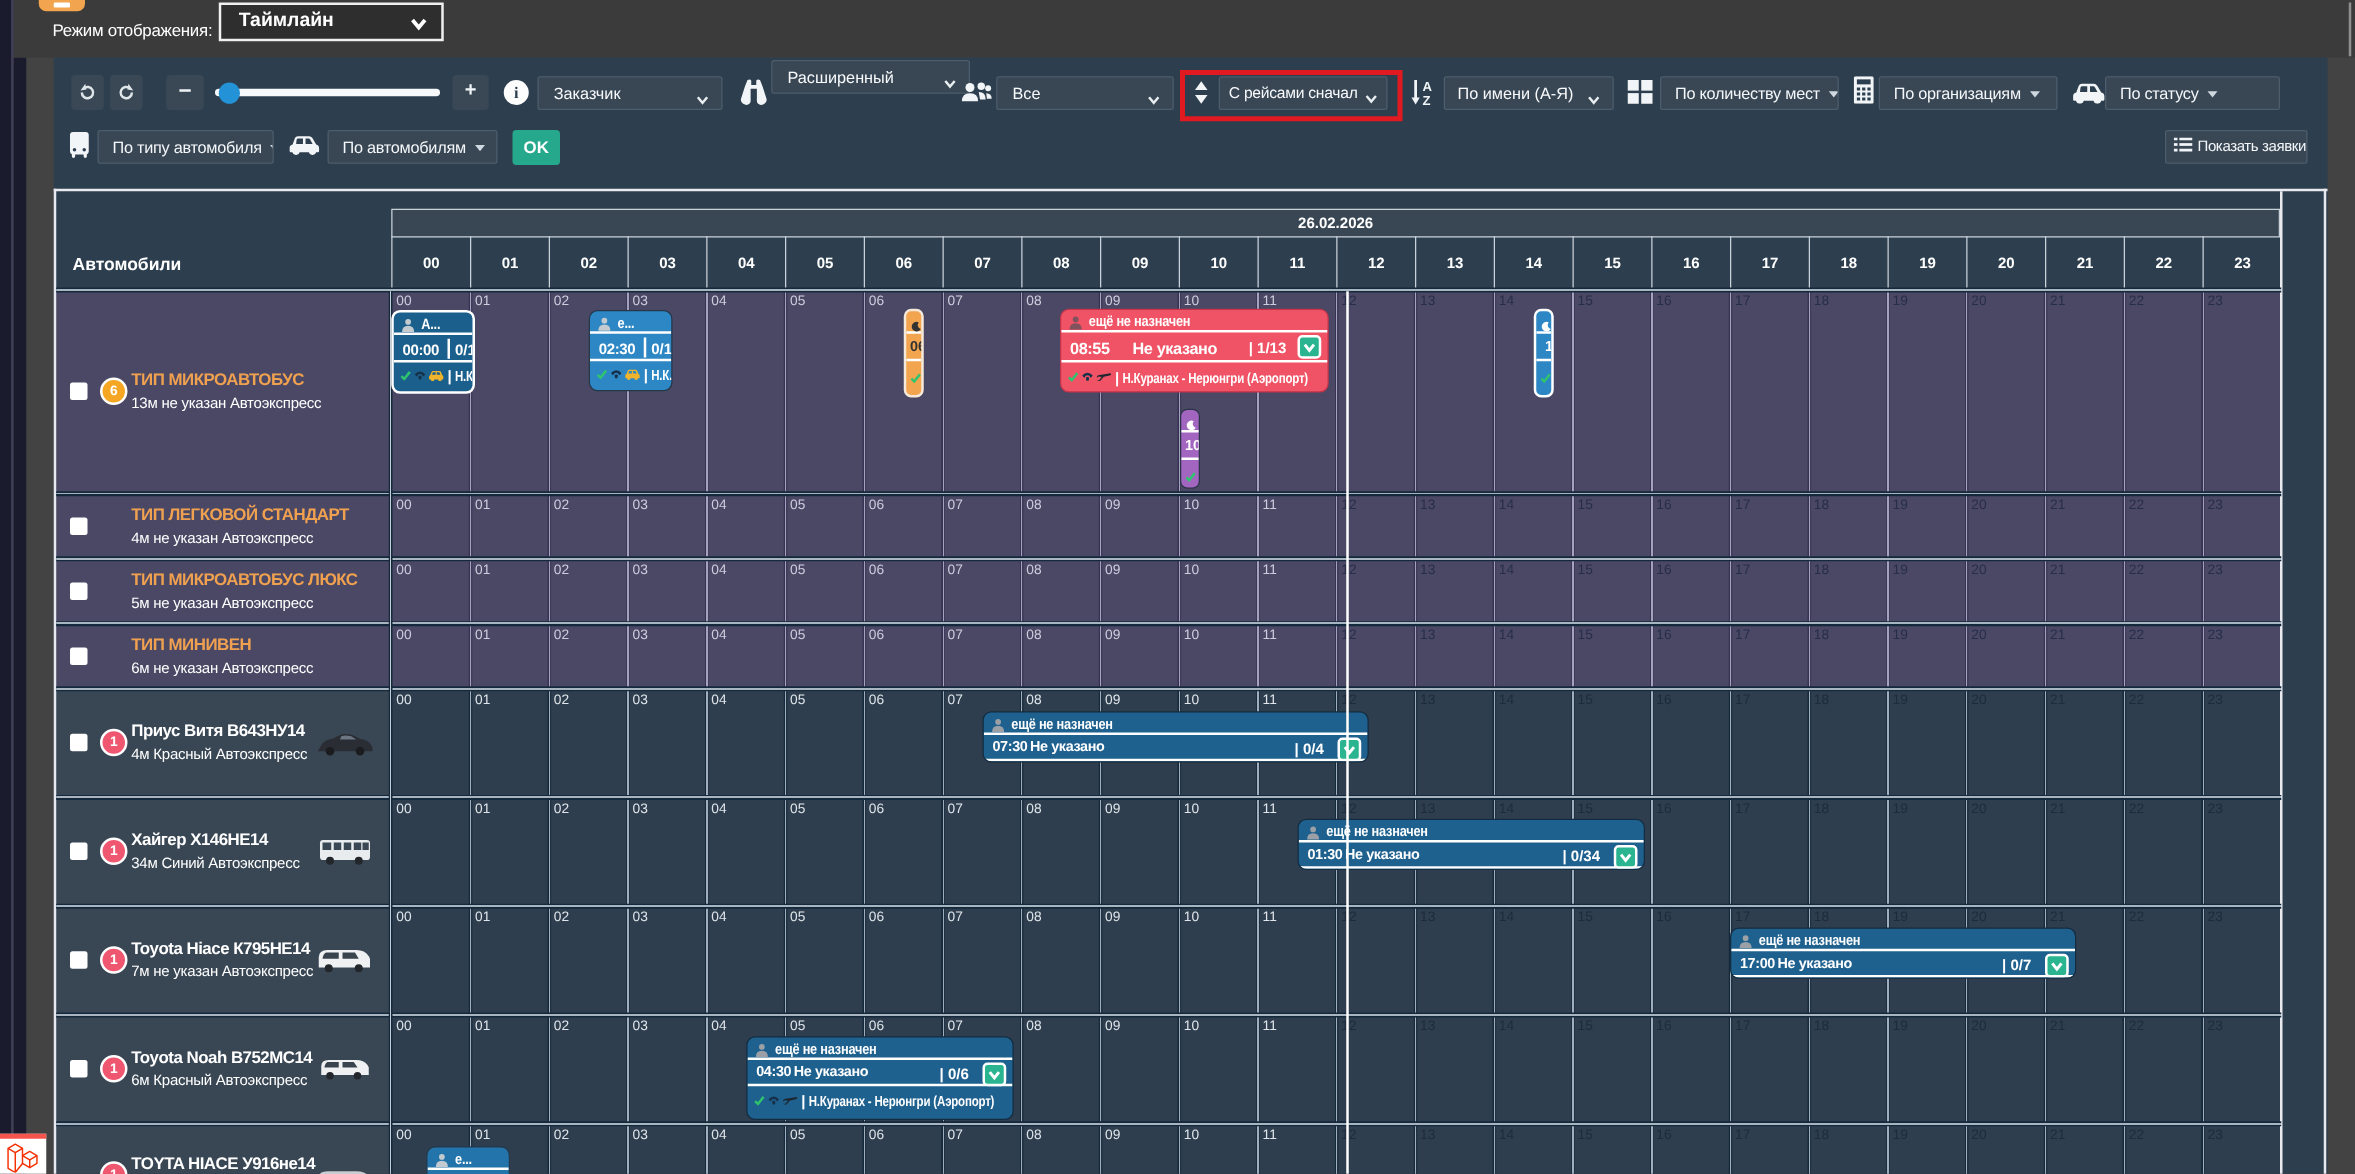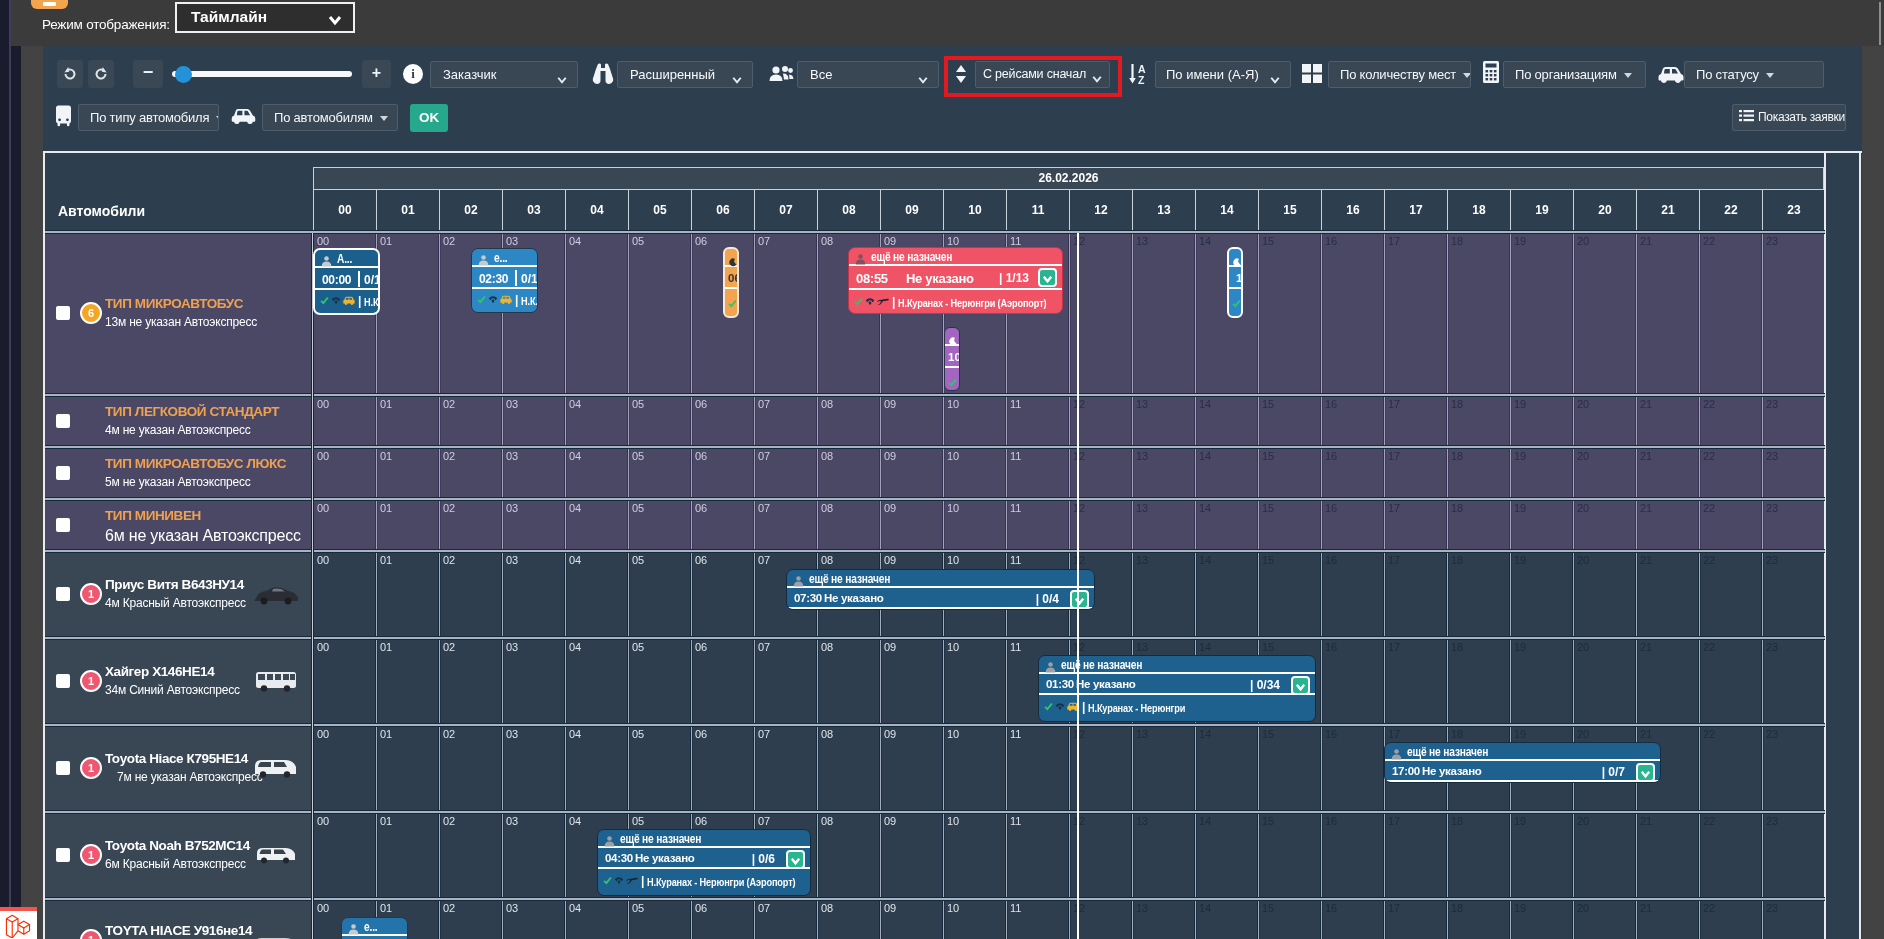--- a/index.html
+++ b/index.html
@@ -77,21 +77,21 @@
 <div class="abs" style="left:172px; top:71px; width:180px; height:6px; background:#f7f8f9; border-radius:3px;"></div>
 <div class="abs" style="left:175px; top:66px; width:17px; height:17px; background:#2492d6; border-radius:50%;"></div>
 <div class="tbtn" style="left:362px; top:60px; width:29px; font-size:16px; font-weight:bold; line-height:26px;">+</div>
 <div class="abs" style="left:403px; top:64px; width:20px; height:20px; background:#fdfdfd; border-radius:50%; color:#2b3e50; text-align:center; font-size:13px; font-weight:bold; line-height:20px; font-family:'Liberation Serif',serif;">i</div>
 <div class="tsel" style="left:430px; top:61px; width:148px;">Заказчик<span class="chev"><svg width="12" height="12" viewBox="0 0 16 16">
         <polyline points="3,5 8,11 13,5" fill="none" stroke="#e8edf0" stroke-width="2.6"></polyline>
       </svg></span></div>
 <div class="icon" style="left:592px; top:62px;"><svg width="22" height="23" viewBox="0 0 22 23">
       <path d="M6 2 Q8.2 0.8 9 2.5 L9 6 L13 6 L13 2.5 Q13.8 0.8 16 2 L18 7 L21.2 17 Q21.8 19.5 19.5 21 Q16.5 22.8 14.5 21 Q13.2 19.8 13.5 17.5 L13.5 9 L8.5 9 L8.5 17.5 Q8.8 19.8 7.5 21 Q5.5 22.8 2.5 21 Q0.2 19.5 0.8 17 L4 7 Z" fill="#f2f5f7"></path>
     </svg></div>
-<div class="tsel" style="left:617px; top:61px; width:136px;">Расширенный<span class="chev"><svg width="12" height="12" viewBox="0 0 16 16">
+<div class="tsel" style="left:617px; top:48px; width:159px;">Расширенный<span class="chev"><svg width="12" height="12" viewBox="0 0 16 16">
         <polyline points="3,5 8,11 13,5" fill="none" stroke="#e8edf0" stroke-width="2.6"></polyline>
       </svg></span></div>
 <div class="icon" style="left:768px; top:63px;"><svg width="26" height="22" viewBox="0 0 26 22">
       <circle cx="8" cy="7" r="3.6" fill="#f2f5f7"></circle>
       <path d="M1.5 18 Q1.5 11.5 8 11.5 Q14.5 11.5 14.5 18 Z" fill="#f2f5f7"></path>
       <circle cx="17" cy="6" r="3" fill="#f2f5f7"></circle>
       <path d="M15 10.6 Q20.5 10.5 20.5 16.5 L16 16.5" fill="#f2f5f7"></path>
       <circle cx="22.5" cy="7.5" r="2.4" fill="#f2f5f7"></circle>
       <path d="M21 11.5 Q25.5 11.8 25.3 16 L21.5 16" fill="#f2f5f7"></path>
     </svg></div>
@@ -671,33 +671,33 @@
 <div class="abs" style="left:105px; top:296px; color:#f0a150; font-weight:bold; font-size:13.5px; letter-spacing:-0.4px; z-index:4;">ТИП МИКРОАВТОБУС</div>
     <div class="abs" style="left:105px; top:315px; color:#fff; font-size:12px; letter-spacing:-0.2px; z-index:4;">13м не указан Автоэкспресс</div>
 <div class="abs" style="left:56px; top:414px; width:14px; height:14px; background:#fff; border-radius:2px; z-index:4;"></div>
 <div class="abs" style="left:105px; top:404px; color:#f0a150; font-weight:bold; font-size:13.5px; letter-spacing:-0.4px; z-index:4;">ТИП ЛЕГКОВОЙ СТАНДАРТ</div>
     <div class="abs" style="left:105px; top:423px; color:#fff; font-size:12px; letter-spacing:-0.2px; z-index:4;">4м не указан Автоэкспресс</div>
 <div class="abs" style="left:56px; top:466px; width:14px; height:14px; background:#fff; border-radius:2px; z-index:4;"></div>
 <div class="abs" style="left:105px; top:456px; color:#f0a150; font-weight:bold; font-size:13.5px; letter-spacing:-0.4px; z-index:4;">ТИП МИКРОАВТОБУС ЛЮКС</div>
     <div class="abs" style="left:105px; top:475px; color:#fff; font-size:12px; letter-spacing:-0.2px; z-index:4;">5м не указан Автоэкспресс</div>
 <div class="abs" style="left:56px; top:518px; width:14px; height:14px; background:#fff; border-radius:2px; z-index:4;"></div>
 <div class="abs" style="left:105px; top:508px; color:#f0a150; font-weight:bold; font-size:13.5px; letter-spacing:-0.4px; z-index:4;">ТИП МИНИВЕН</div>
-    <div class="abs" style="left:105px; top:527px; color:#fff; font-size:16px; letter-spacing:-0.2px; z-index:4;">6м не указан Автоэкспресс</div>
+    <div class="abs" style="left:105px; top:527px; color:#fff; font-size:12px; letter-spacing:-0.2px; z-index:4;">6м не указан Автоэкспресс</div>
 <div class="abs" style="left:56px; top:587px; width:14px; height:14px; background:#fff; border-radius:2px; z-index:4;"></div>
 <div class="abs" style="left:80px; top:583px; width:22px; height:22px; background:#ef5670; border:2px solid #fff; border-radius:50%; color:#fff; font-size:11px; font-weight:bold; text-align:center; line-height:18px; z-index:4;">1</div>
 <div class="abs" style="left:105px; top:577px; color:#fff; font-weight:bold; font-size:13.5px; letter-spacing:-0.4px; z-index:4;">Приус Витя В643НУ14</div>
     <div class="abs" style="left:105px; top:596px; color:#fff; font-size:12px; letter-spacing:-0.2px; z-index:4;">4м Красный Автоэкспресс</div>
 <div class="abs" style="left:56px; top:674px; width:14px; height:14px; background:#fff; border-radius:2px; z-index:4;"></div>
 <div class="abs" style="left:80px; top:670px; width:22px; height:22px; background:#ef5670; border:2px solid #fff; border-radius:50%; color:#fff; font-size:11px; font-weight:bold; text-align:center; line-height:18px; z-index:4;">1</div>
 <div class="abs" style="left:105px; top:664px; color:#fff; font-weight:bold; font-size:13.5px; letter-spacing:-0.4px; z-index:4;">Хайгер Х146НЕ14</div>
     <div class="abs" style="left:105px; top:683px; color:#fff; font-size:12px; letter-spacing:-0.2px; z-index:4;">34м Синий Автоэкспресс</div>
 <div class="abs" style="left:56px; top:761px; width:14px; height:14px; background:#fff; border-radius:2px; z-index:4;"></div>
 <div class="abs" style="left:80px; top:757px; width:22px; height:22px; background:#ef5670; border:2px solid #fff; border-radius:50%; color:#fff; font-size:11px; font-weight:bold; text-align:center; line-height:18px; z-index:4;">1</div>
 <div class="abs" style="left:105px; top:751px; color:#fff; font-weight:bold; font-size:13.5px; letter-spacing:-0.4px; z-index:4;">Toyota Hiace К795НЕ14</div>
-    <div class="abs" style="left:105px; top:770px; color:#fff; font-size:12px; letter-spacing:-0.2px; z-index:4;margin-left:12px;">7м не указан Автоэкспресс</div>
+    <div class="abs" style="left:105px; top:770px; color:#fff; font-size:12px; letter-spacing:-0.2px; z-index:4;">7м не указан Автоэкспресс</div>
 <div class="abs" style="left:56px; top:848px; width:14px; height:14px; background:#fff; border-radius:2px; z-index:4;"></div>
 <div class="abs" style="left:80px; top:844px; width:22px; height:22px; background:#ef5670; border:2px solid #fff; border-radius:50%; color:#fff; font-size:11px; font-weight:bold; text-align:center; line-height:18px; z-index:4;">1</div>
 <div class="abs" style="left:105px; top:838px; color:#fff; font-weight:bold; font-size:13.5px; letter-spacing:-0.4px; z-index:4;">Toyota Noah В752МС14</div>
     <div class="abs" style="left:105px; top:857px; color:#fff; font-size:12px; letter-spacing:-0.2px; z-index:4;">6м Красный Автоэкспресс</div>
 <div class="abs" style="left:80px; top:929px; width:22px; height:22px; background:#ef5670; border:2px solid #fff; border-radius:50%; color:#fff; font-size:11px; font-weight:bold; text-align:center; line-height:18px; z-index:4;">1</div>
 <div class="abs" style="left:105px; top:923px; color:#fff; font-weight:bold; font-size:13.5px; letter-spacing:-0.4px; z-index:4;">TOYTA HIACE У916не14</div>
 <div class="abs" style="left:252px; top:586px; z-index:4;"><svg width="48" height="19" viewBox="0 0 48 19">
         <path d="M4 12 Q6 6 14 5 L20 2 Q24 0.5 30 2 L36 5 Q44 6 46 12 L46 15 L2 15 Z" fill="#2a2d33"></path>
         <circle cx="12" cy="15" r="3.4" fill="#1a1c20"></circle>
         <circle cx="36" cy="15" r="3.4" fill="#1a1c20"></circle>
@@ -852,28 +852,20 @@
         <span class="nm">ещё не назначен</span>
       </div>
       <div class="cm">
         <span class="tm">01:30</span>
         <span class="lb">Не указано</span>
         <span class="ct">| 0/34</span>
         <div style="position:absolute; right:5px; top:2px; width:19px; height:19px; background:#2ab590; border:2px solid #fff; border-radius:4px;"><svg width="11" height="11" viewBox="0 0 12 12" style="margin:2px 0 0 2px;">
             <polyline points="2,4 6,9 10,4" fill="none" stroke="#fff" stroke-width="2.6"></polyline>
           </svg></div>
       </div>
-      <div class="cf"><svg width="9" height="9" viewBox="0 0 12 11">
-          <polyline points="1.5,6 4.5,9 10.5,1.5" fill="none" stroke="#2fc46e" stroke-width="2.6"></polyline>
-        </svg><svg width="10" height="9" viewBox="0 0 13 11">
-          <path d="M1 4 Q6.5 -1.5 12 4 L10 6.5 Q8.5 5.5 8.5 4.3 Q6.5 3.4 4.5 4.3 Q4.5 5.5 3 6.5 Z" fill="#16324a"></path>
-          <rect x="5" y="5.5" width="3" height="4" rx="1" fill="#16324a"></rect>
-        </svg><svg width="12" height="9" viewBox="0 0 15 11">
-          <path d="M1.5 5 L2.8 1.8 Q3.2 0.8 4.3 0.8 L10.7 0.8 Q11.8 0.8 12.2 1.8 L13.5 5 Q14.7 5.4 14.7 6.6 L14.7 8.6 Q14.7 9.3 14 9.3 L13 9.3 A1.8 1.8 0 0 1 9.4 9.3 L5.6 9.3 A1.8 1.8 0 0 1 2 9.3 L1 9.3 Q0.3 9.3 0.3 8.6 L0.3 6.6 Q0.3 5.4 1.5 5 M3.4 4.6 L6.9 4.6 L6.9 2 L4.5 2 Q4 2 3.8 2.6 Z M8.1 4.6 L11.6 4.6 L10.9 2.5 Q10.7 2 10.2 2 L8.1 2 Z" fill="#f0b42c"></path>
-        </svg><span class="vb">|</span><span class="rt">Н.Куранах - Нерюнгри</span></div>
     </div>
 <div class="card vc" style="left:1384px; top:742px; width:277px; background:#1e608e; border:1px solid #142c40;">
       <div class="ch">
         <span class="pic"><svg width="11" height="12" viewBox="0 0 13 13">
             <circle cx="6.5" cy="3.6" r="2.7" fill="#9aa0a6"></circle>
             <path d="M0.8 13 Q0.8 7.2 6.5 7.2 Q12.2 7.2 12.2 13 Z" fill="#9aa0a6"></path>
           </svg></span>
         <span class="nm">ещё не назначен</span>
       </div>
       <div class="cm">

